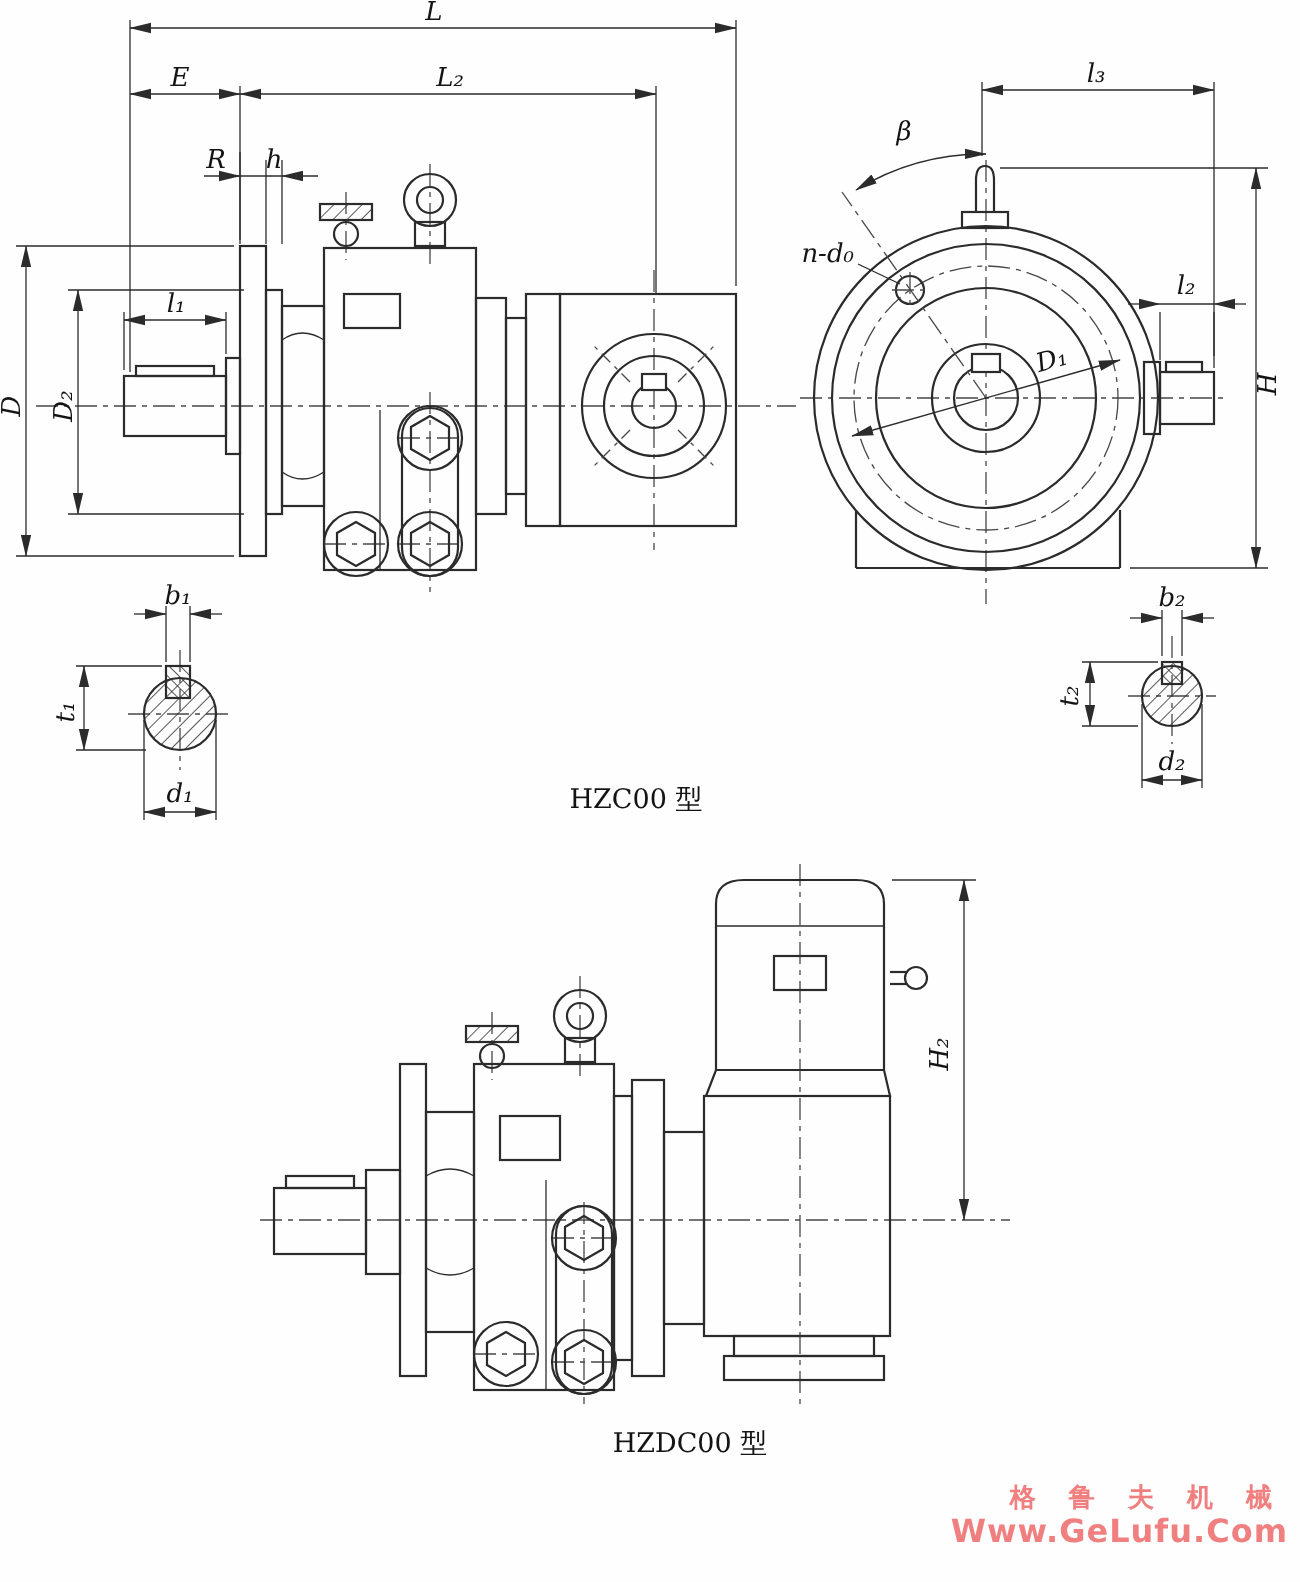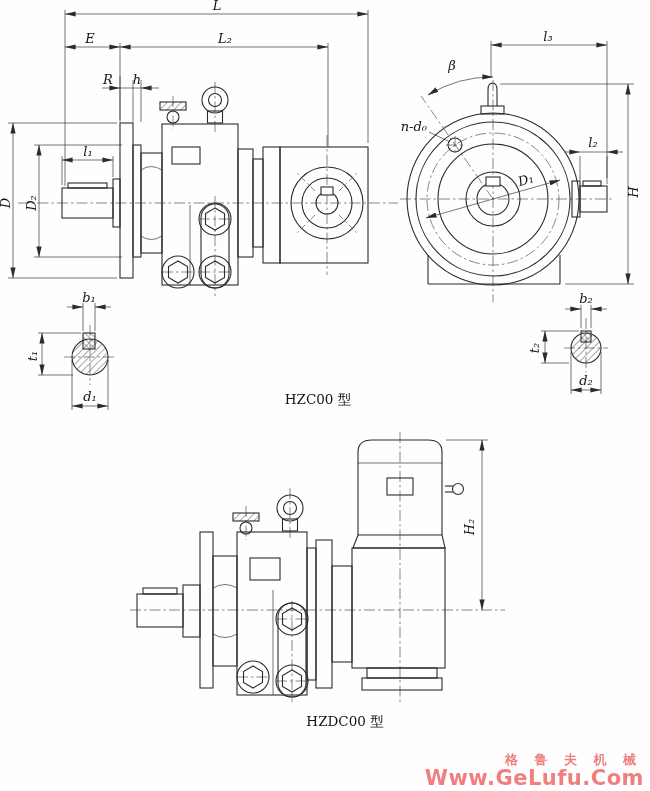--- a/index.html
+++ b/index.html
@@ -11,25 +11,25 @@
   }
   .page svg { position:absolute; left:0; top:0; }
   .outline { fill:none; stroke:#2b2b2b; stroke-width:1.1; stroke-linejoin:miter; stroke-linecap:butt; }
   .thin    { fill:none; stroke:#2b2b2b; stroke-width:0.65; }
   .dim     { fill:none; stroke:#2b2b2b; stroke-width:0.65; }
   .cl      { fill:none; stroke:#474747; stroke-width:0.65; stroke-dasharray:11 3 2.5 3; }
   .dg      { fill:none; stroke:#474747; stroke-width:0.65; stroke-dasharray:6 3 2 3; }
   text.lbl { font-family:"DejaVu Serif", serif; font-style:italic; font-size:13px; fill:#141414; }
   text.cap { font-family:"DejaVu Serif", serif; font-size:13.5px; fill:#141414; }
   .watermark {
-    position:absolute; right:6px; bottom:0; text-align:right;
+    position:absolute; right:6px; bottom:16px; text-align:right;
     color:#f08080; font-family:"DejaVu Sans", sans-serif; font-weight:bold; line-height:1.12;
   }
   .wm1 { font-size:13px; letter-spacing:6px; margin-right:2px; }
-  .wm2 { font-size:21px; letter-spacing:0.5px;text-align:center; }
+  .wm2 { font-size:16px; letter-spacing:0.5px;text-align:center; }
 </style>
 </head>
 <body>
 
 <div class="page">
 <svg width="650" height="791" viewBox="0 0 650 791">
   <defs>
     <marker id="arr" viewBox="0 0 11 7" markerWidth="11" markerHeight="7" refX="10.6" refY="3.5" orient="auto-start-reverse" markerUnits="userSpaceOnUse">
       <path d="M11,3.5 L0,0.9 L0,6.1 Z" fill="#2b2b2b"></path>
     </marker>

